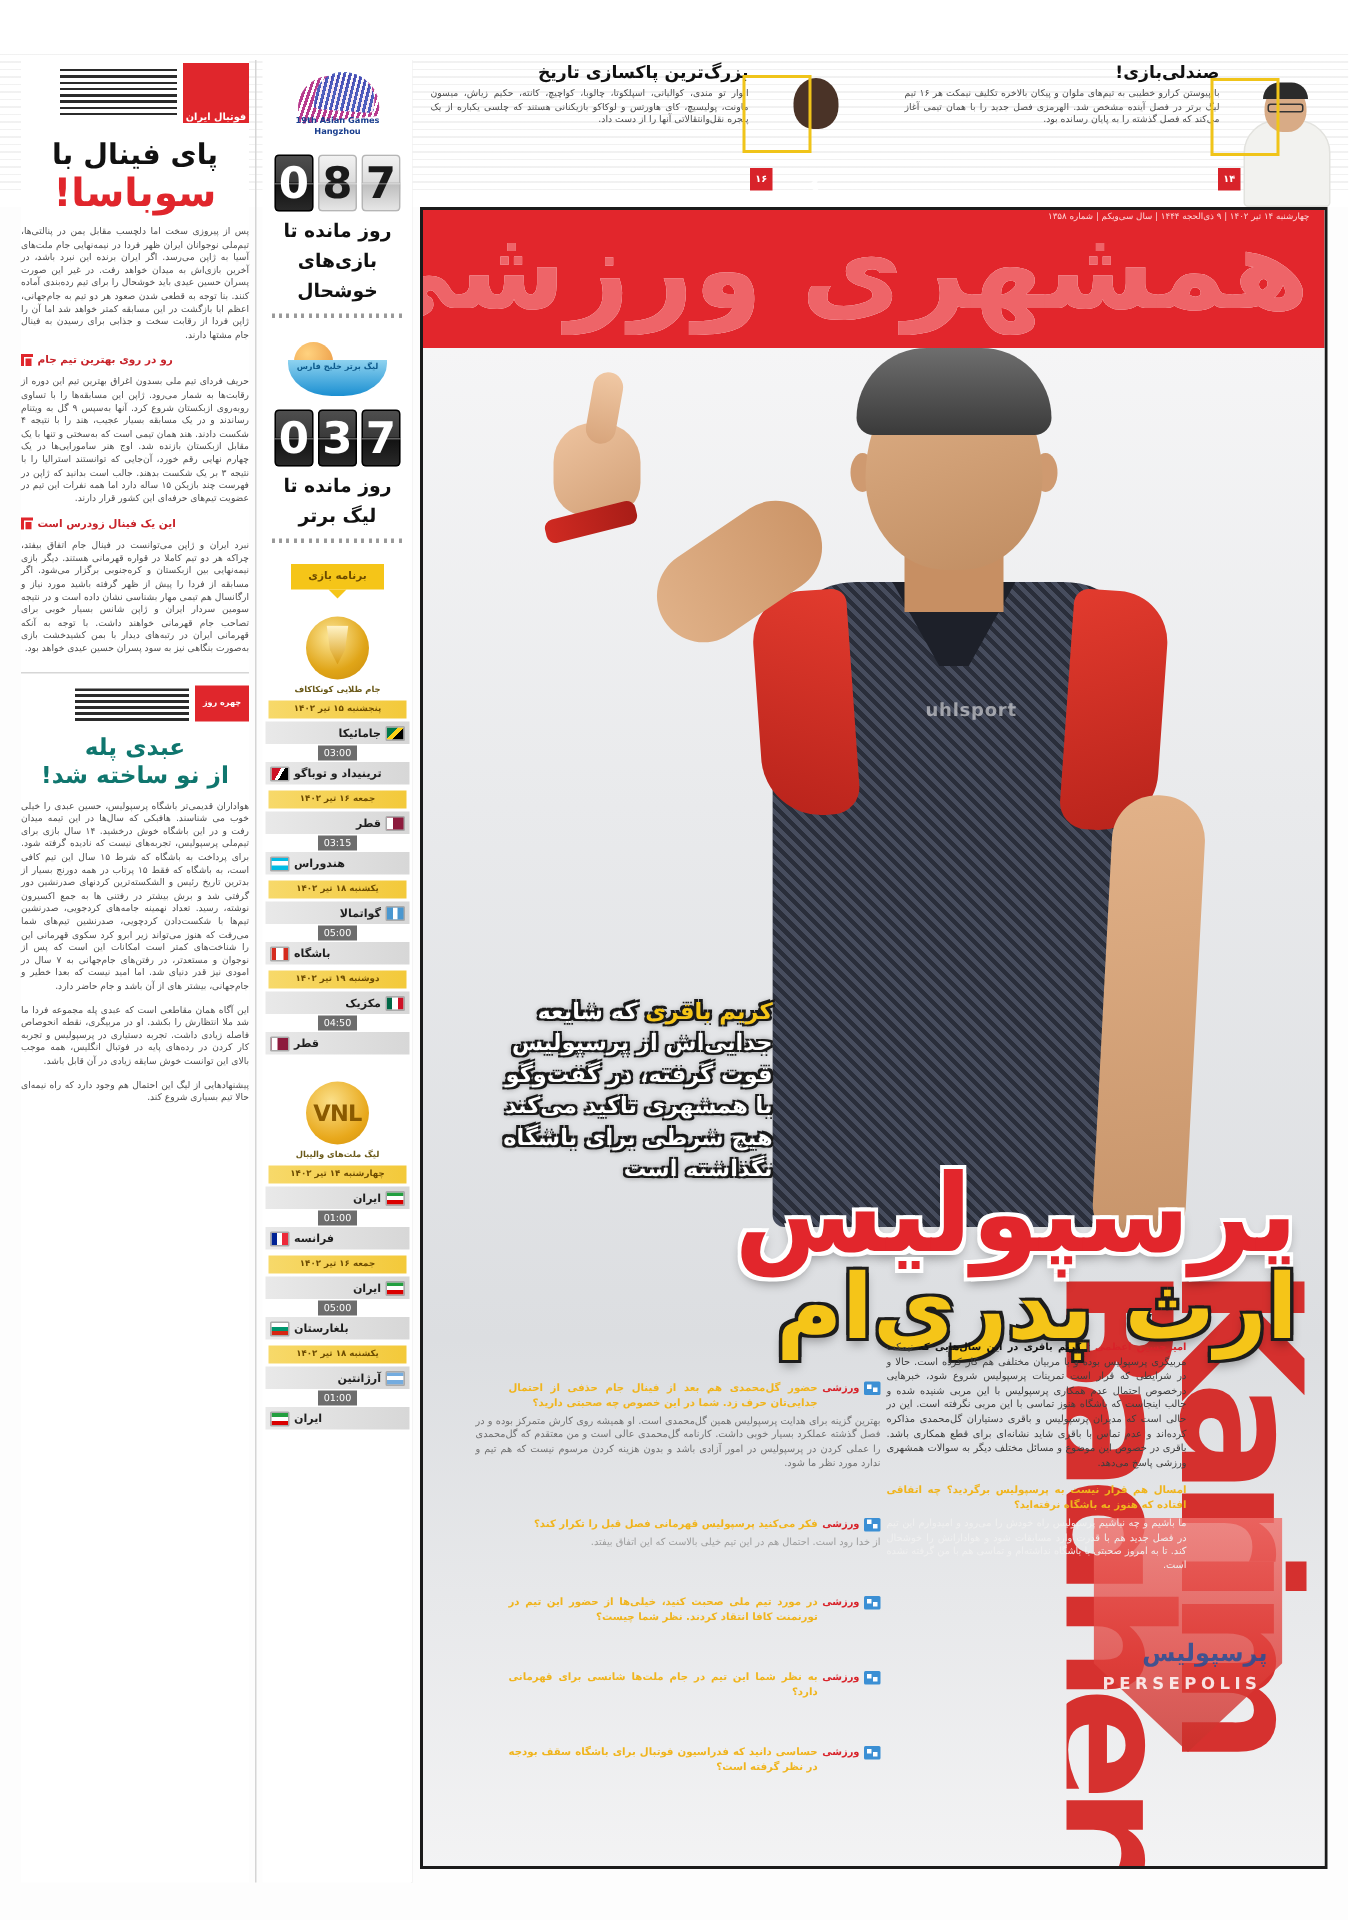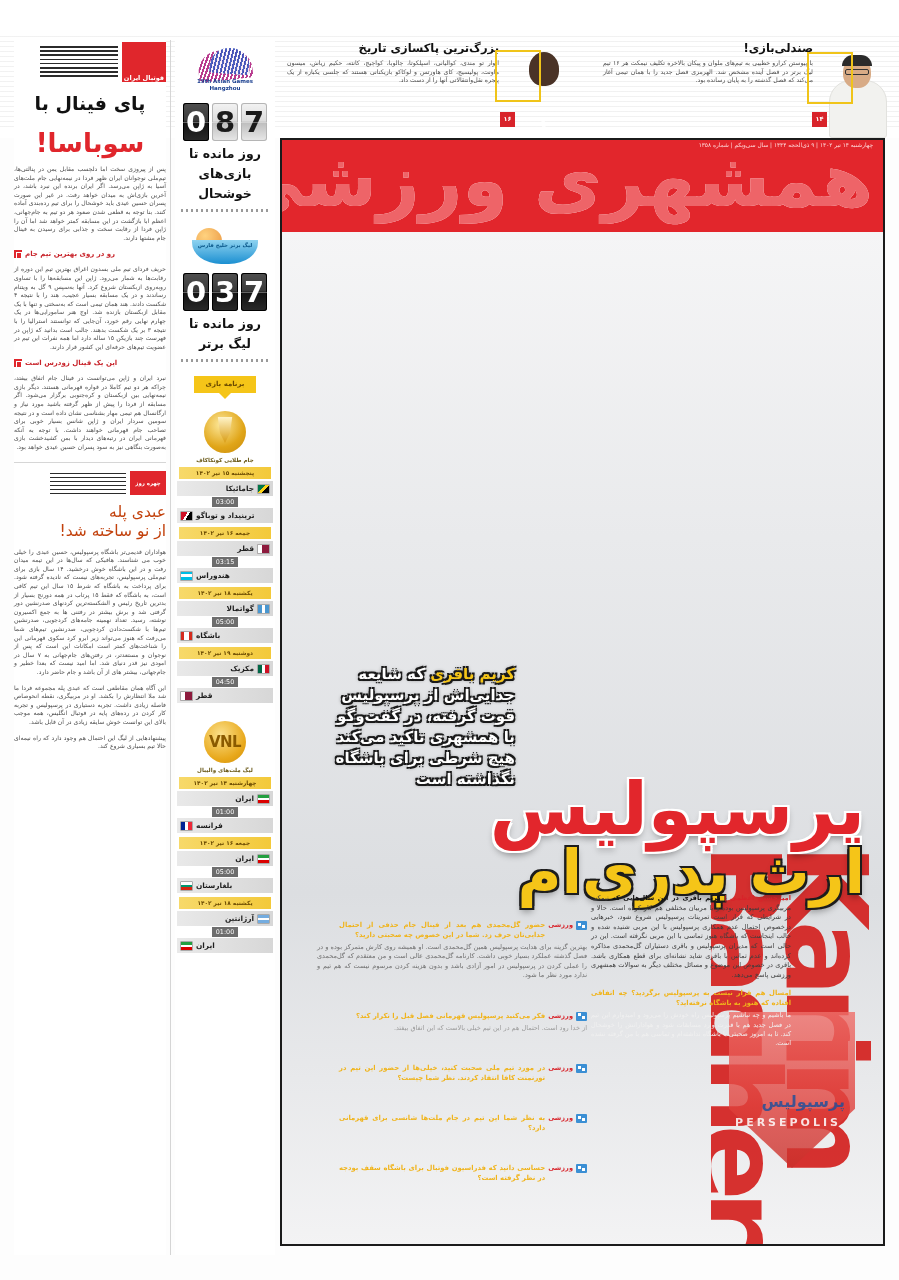--- a/index.html
+++ b/index.html
@@ -132,21 +132,21 @@
     width: 44px; height: 40px; background:#e0262c;
     color:#fff; font-size: 6.5px; text-align:center;
     line-height: 72px; font-weight:bold;
   }
   .lc-headline1 {
     font-size: 19px; font-weight: bold; color:#111; text-align:center;
     line-height: 23px; letter-spacing:-.4px;
   }
   .lc-headline2 {
     font-size: 26px; font-weight: bold; color:#e0262c; text-align:center;
-    line-height: 29px; margin-top: 14px; letter-spacing:-.6px;
+    line-height: 29px; margin-top: 0; letter-spacing:-.6px;
   }
   .lc-body {
     font-size: 6.1px; color:#4d4d4d; line-height: 8.6px;
     text-align: justify; margin-top: 7px; direction: rtl;
     text-align-last: right;
   }
   .lc-subhead {
     display:flex; align-items:center; gap:3px;
     margin-top: 8px; margin-bottom: 3px;
     flex-direction: row-reverse; justify-content:flex-start;
@@ -171,21 +171,21 @@
     background: repeating-linear-gradient(to bottom,
        #2b2b2b 0 1.5px, #ffffff 1.5px 4px);
   }
   .lc-redtag2 {
     position:absolute; right: 0; top: 0;
     width: 36px; height: 24px; background:#e0262c;
     color:#fff; font-size: 5.4px; text-align:center;
     line-height: 24px; font-weight:bold;
   }
   .lc-headline3 {
-    font-size: 15.5px; font-weight:normal; color:#c2410c; text-align:right;
+    font-size: 15.5px; font-weight:bold; color:#0f766e; text-align:center;
     line-height: 19px; letter-spacing:-.3px;
   }
 
   
   .cdcol {
     position:absolute; left: 175px; top: 40px;
     width: 100px; height: 1215px;
     background: #ffffff;
   }
   .cd-block { position:relative; padding-top: 6px; }
@@ -835,20 +835,39 @@
 
   <div class="mainpanel">
 
     <div class="masthead">
       <div class="mast-date">چهارشنبه ۱۴ تیر ۱۴۰۲ | ۹ ذی‌الحجه ۱۴۴۴ | سال سی‌ویکم | شماره ۱۳۵۸</div>
       <div class="mast-name">همشهری ورزشی</div>
     </div>
 
     <div class="photo-area">
 
+      <div class="coach">
+        <div class="coach-shirt"></div>
+        <div class="shoulder-l"></div>
+        <div class="shoulder-r"></div>
+        <div class="coach-collar"></div>
+        <div class="coach-neck"></div>
+        <div class="coach-ear-l"></div>
+        <div class="coach-ear-r"></div>
+        <div class="coach-head"></div>
+        <div class="coach-hair"></div>
+        <div class="arm-right"></div>
+        <div class="arm-left-up"></div>
+        <div class="hand-point">
+          <div class="hand-palm"></div>
+          <div class="hand-finger"></div>
+          <div class="wristband"></div>
+        </div>
+        <div class="logo-uhl">uhlsport</div>
+      </div>
 
       <div class="bagheri-art">
         <div class="bagheri-k">Karim Bagheri</div>
         <div class="pers-shield"></div>
         <div class="pers-fa">پرسپولیس</div>
         <div class="pers-txt">PERSEPOLIS</div>
       </div>
 
       <div class="kicker">
         <span class="kname">کریم باقری</span>

